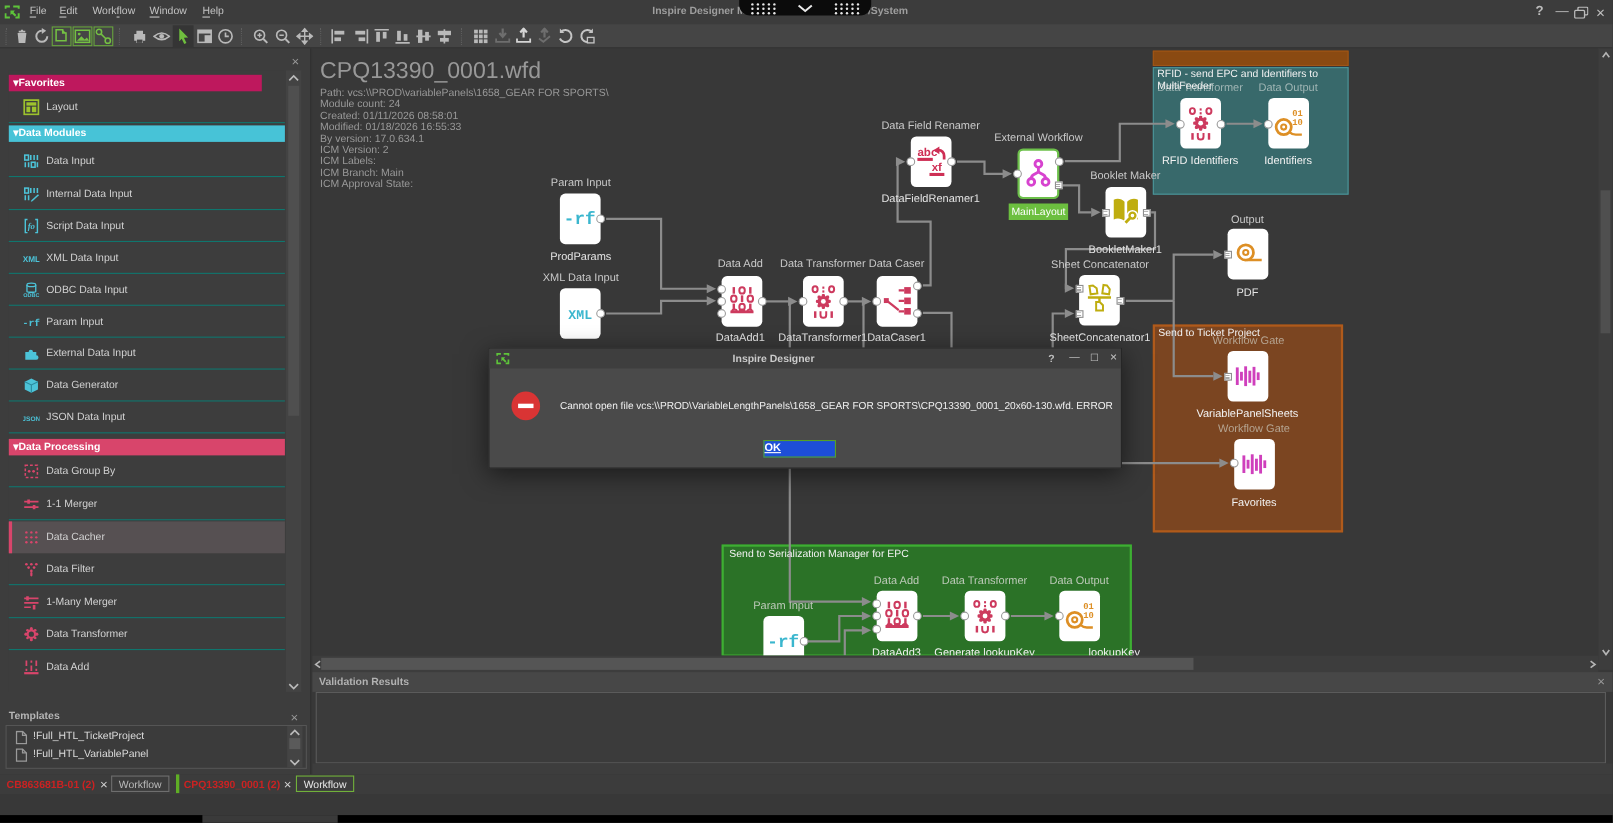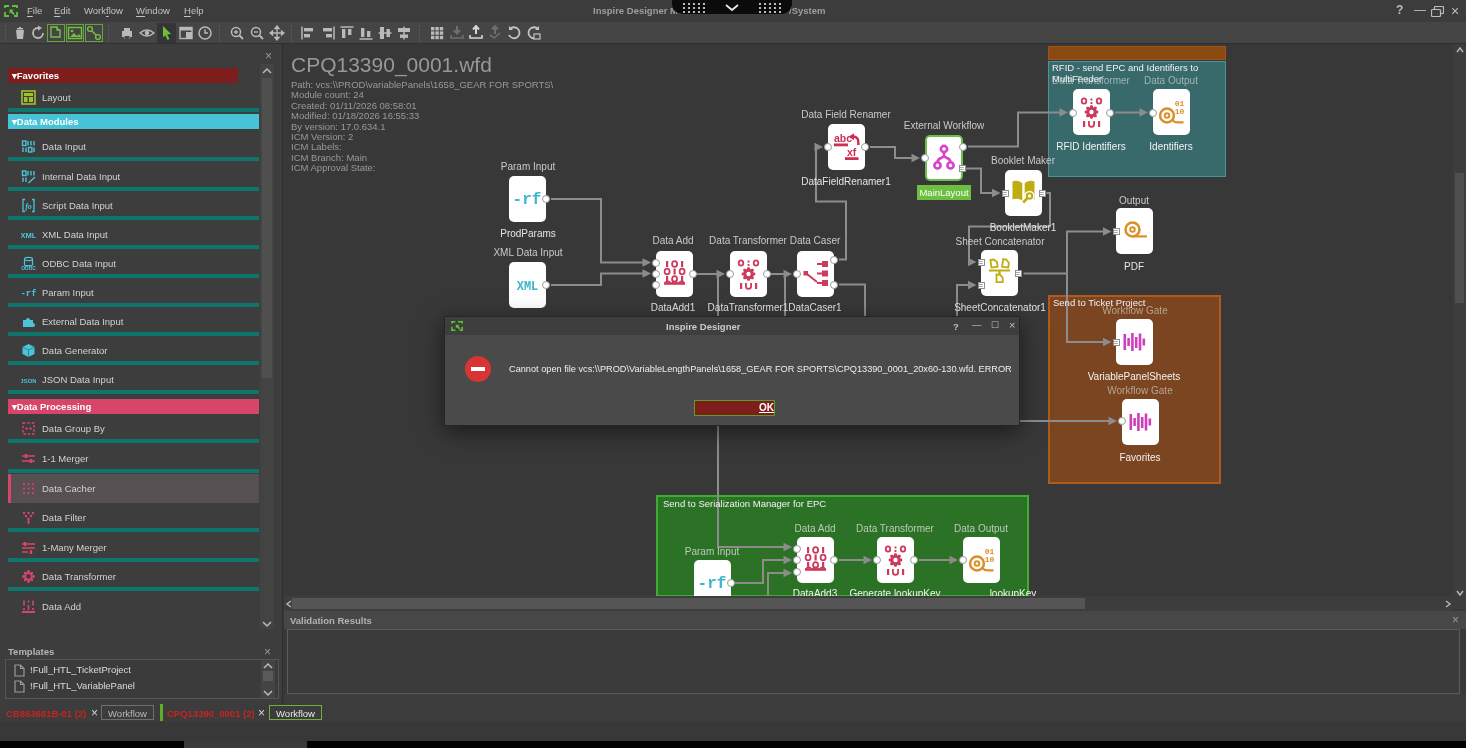--- a/index.html
+++ b/index.html
@@ -17,21 +17,21 @@
   border-radius:0 0 10px 10px; }
 
 #toolbar { position:absolute; left:0; top:22px; width:1466px; height:22px; background:#454545; border-bottom:1px solid #303030;}
 .tbi { position:absolute; top:3px; width:16px; height:16px; }
 .tsep { position:absolute; top:3px; width:1px; height:16px; border-left:1px dotted #5e5e5e; }
 
 #leftpanel { position:absolute; left:0; top:44px; width:283px; height:660px; background:#3d3d3d; border-right:1px solid #2e2e2e;}
 #modhead { position:absolute; left:8px; top:49px; font-size:9.5px; font-weight:bold; color:#b5b5b5;margin-top:34px; }
 .xclose { color:#9a9a9a; font-size:12px; }
 .cathead { position:absolute; height:15px; color:#fff; font-size:9.5px; font-weight:bold; padding-left:4px; line-height:15px; }
-.mrow { position:absolute; height:29px; border-bottom:4px solid #0f766e; color:#d2d2d2; font-size:9.5px; line-height:29px; padding-left:34px; }
+.mrow { position:absolute; height:29px; border-bottom:1px solid #0f766e; color:#d2d2d2; font-size:9.5px; line-height:29px; padding-left:34px; }
 .micon { position:absolute; left:13px; top:7px; width:15px; height:15px; }
 
 #tmphead { position:absolute; left:8px; top:646px; font-size:9.5px; font-weight:bold; color:#b5b5b5; }
 #tmpbox { position:absolute; left:5px; top:659px; width:274px; height:40px; background:#3b3b3b; border:1px solid #555; }
 .trow { position:relative; height:16px; color:#dcdcdc; font-size:9.5px; line-height:16px; padding-left:24px; }
 
 #canvas { position:absolute; left:284px; top:44px; width:1169px; height:552px; background:#383838; overflow:hidden; }
 .node { position:absolute; width:37px; height:46px; background:#fff; border-radius:5px; }
 .nlabel { position:absolute; font-size:10px; color:#c9c9c9; white-space:nowrap; transform:translate(-50%,2px); }
 .nname  { position:absolute; font-size:10px; color:#e4e4e4; white-space:nowrap; transform:translate(-50%,2px); }
@@ -51,22 +51,22 @@
 #belowval { position:absolute; left:284px; top:694px; width:1182px; height:10px; background:#3d3d3d; }
 
 #tabbar { position:absolute; left:0; top:704px; width:1466px; height:18px; background:#3c3c3c; }
 #statusbar { position:absolute; left:0; top:722px; width:1466px; height:19px; background:#4c4c4c;margin-top:40px; }
 #blackstrip { position:absolute; left:0; top:741px; width:1466px; height:7px; background:#000; }
 
 #dialog { position:absolute; left:444px; top:316px; width:576px; height:110px; background:#4a4a4a;
   border:1px solid #262626; box-shadow:0 6px 22px rgba(0,0,0,0.55); }
 #dlgtitle { position:absolute; left:0; top:0; width:574px; height:18px; background:#3e3e3e; }
 #dlgtext { position:absolute; left:64px; top:47px; font-size:9.2px; color:#efefef; white-space:nowrap; }
-#okbtn { position:absolute; left:249px; top:83px; width:81px; height:16px; background:#7f1d1d; border:1px solid #55a125;
-  color:#fff; font-size:10px; font-weight:bold; text-align:right; line-height:14px; }
+#okbtn { position:absolute; left:249px; top:83px; width:66px; height:16px; background:#1d4ed8; border:1px solid #55a125;
+  color:#fff; font-size:10px; font-weight:bold; text-align:left; line-height:14px; }
 </style>
 </head>
 <body>
 <div id="app">
 <div id="menubar">
   <svg class="abs" style="left:4px;top:4px" width="15" height="14" viewBox="0 0 15 14">
     <g fill="none" stroke="#5ec43a" stroke-width="1.8">
       <path d="M1,4 V2 H5"></path>
           <path d="M8,2 H13 V4"></path>
           <path d="M1,8 V12 H5"></path>
@@ -253,21 +253,21 @@
         <path d="M12,4 a5.5,5.5 0 1 0 1,6" fill="none" stroke="#c5c5c5" stroke-width="1.8"></path>
         <path d="M13,1 v4 h-4 z" fill="#c5c5c5"></path>
         <rect x="8" y="9" width="6" height="5" fill="#454545" stroke="#c5c5c5" stroke-width="1.2"></rect>
       </svg>
 </div>
 <div id="leftpanel"></div>
 <span id="modhead">Modules</span>
 <span class="xclose abs" style="left:265px;top:49px">×</span>
 <div class="abs" style="left:8px;top:64px;width:250px;height:565px;background:#3d3d3d"></div>
 
-<div class="abs cathead" style="left:8px;top:68px;width:230px;background:#7f1d1d">▾Favorites</div>
+<div class="abs cathead" style="left:8px;top:68px;width:230px;background:#be185d">▾Favorites</div>
 <div class="abs mrow" style="left:8px;top:83px;width:251px">
   <svg class="micon" viewBox="0 0 15 15">
         <rect x="1" y="1" width="13" height="13" fill="none" stroke="#9dc22d" stroke-width="1.6"></rect>
         <rect x="3" y="3" width="9" height="3" fill="#9dc22d"></rect>
         <rect x="3" y="7" width="3.5" height="5" fill="#9dc22d"></rect>
         <rect x="8" y="7" width="4" height="5" fill="#9dc22d"></rect>
       </svg>Layout</div>
 <div class="abs cathead" style="left:8px;top:114px;width:251px;background:#47c3d7">▾Data Modules</div>
 <div class="abs mrow" style="left:8px;top:132px;width:251px">
   <svg class="micon" viewBox="0 0 15 15">

